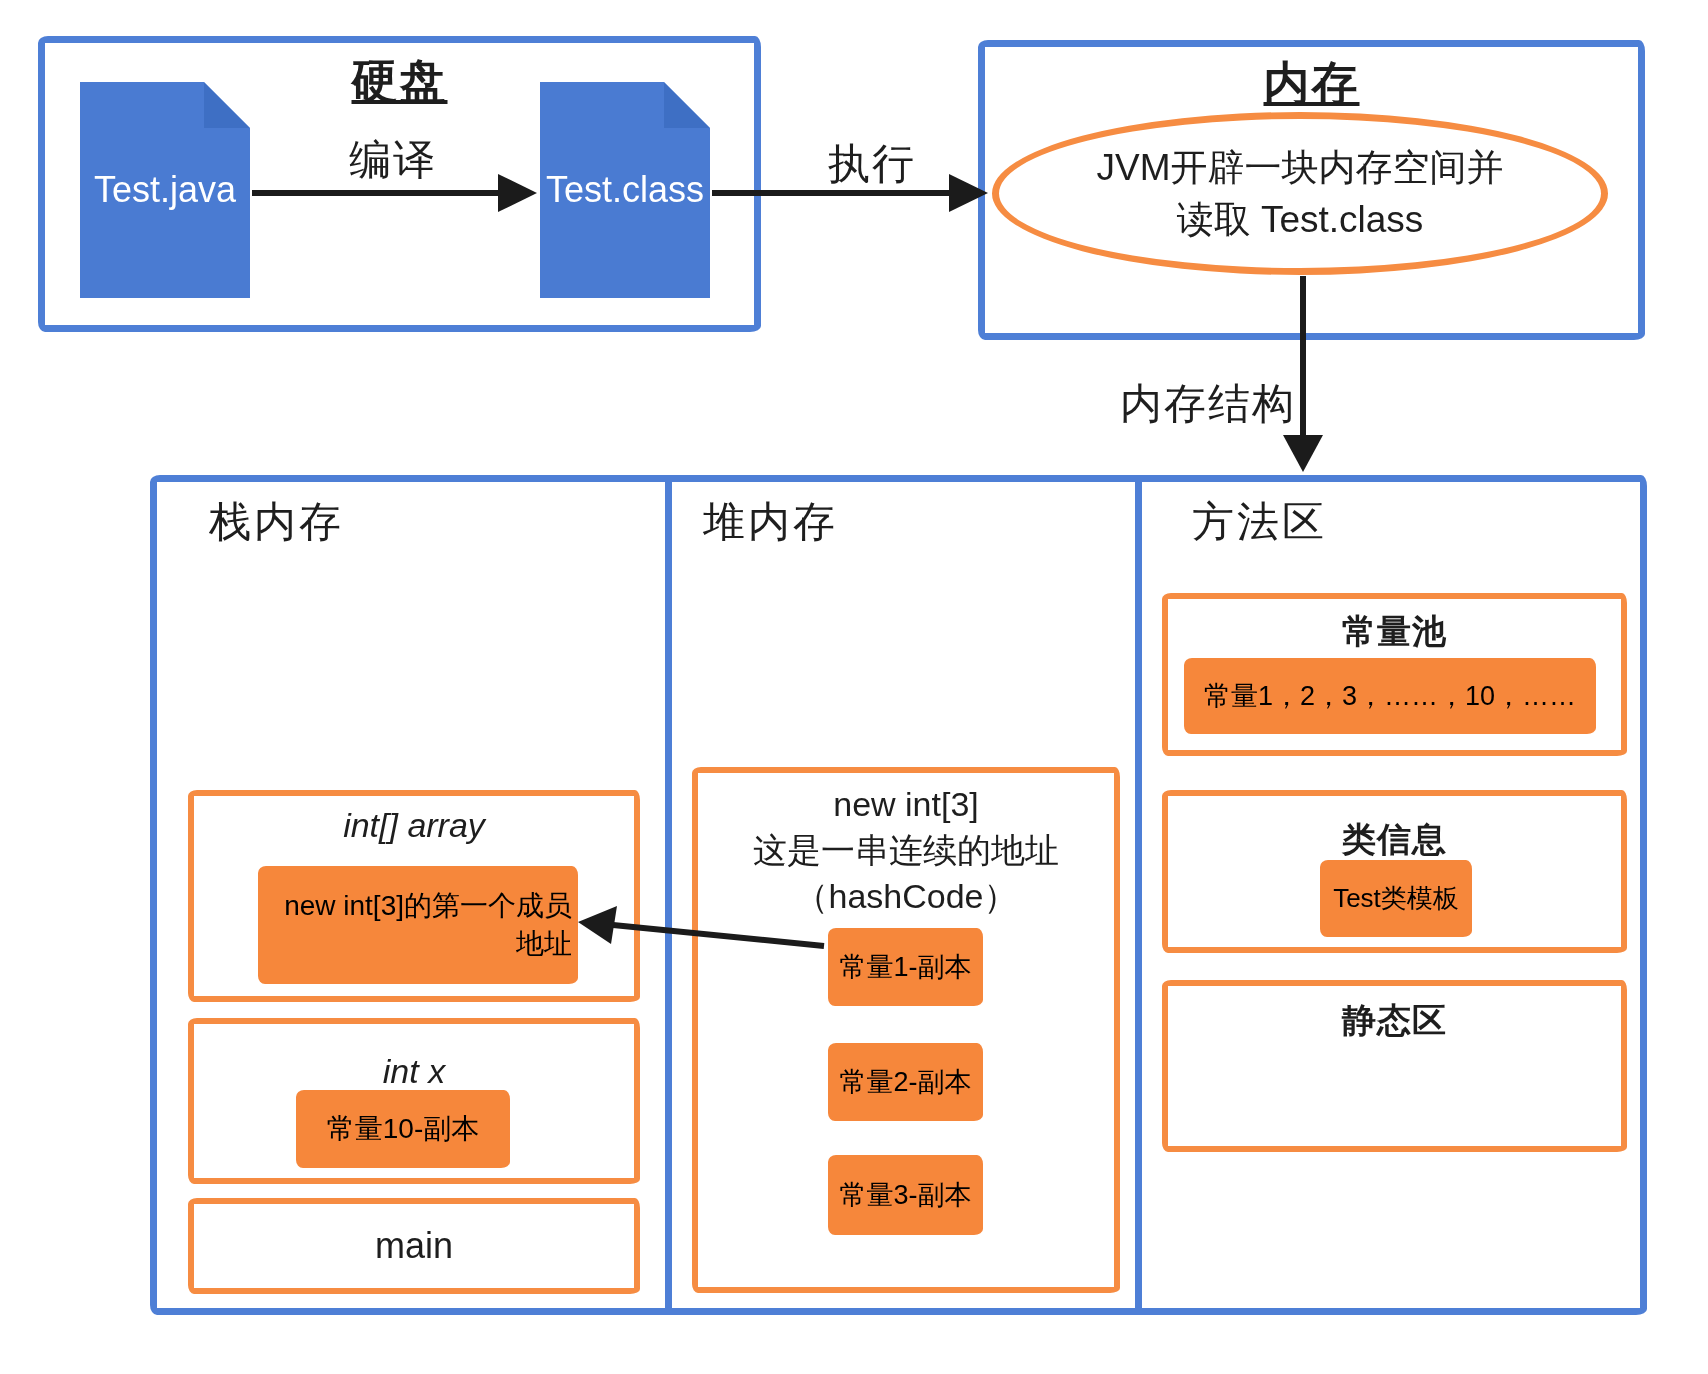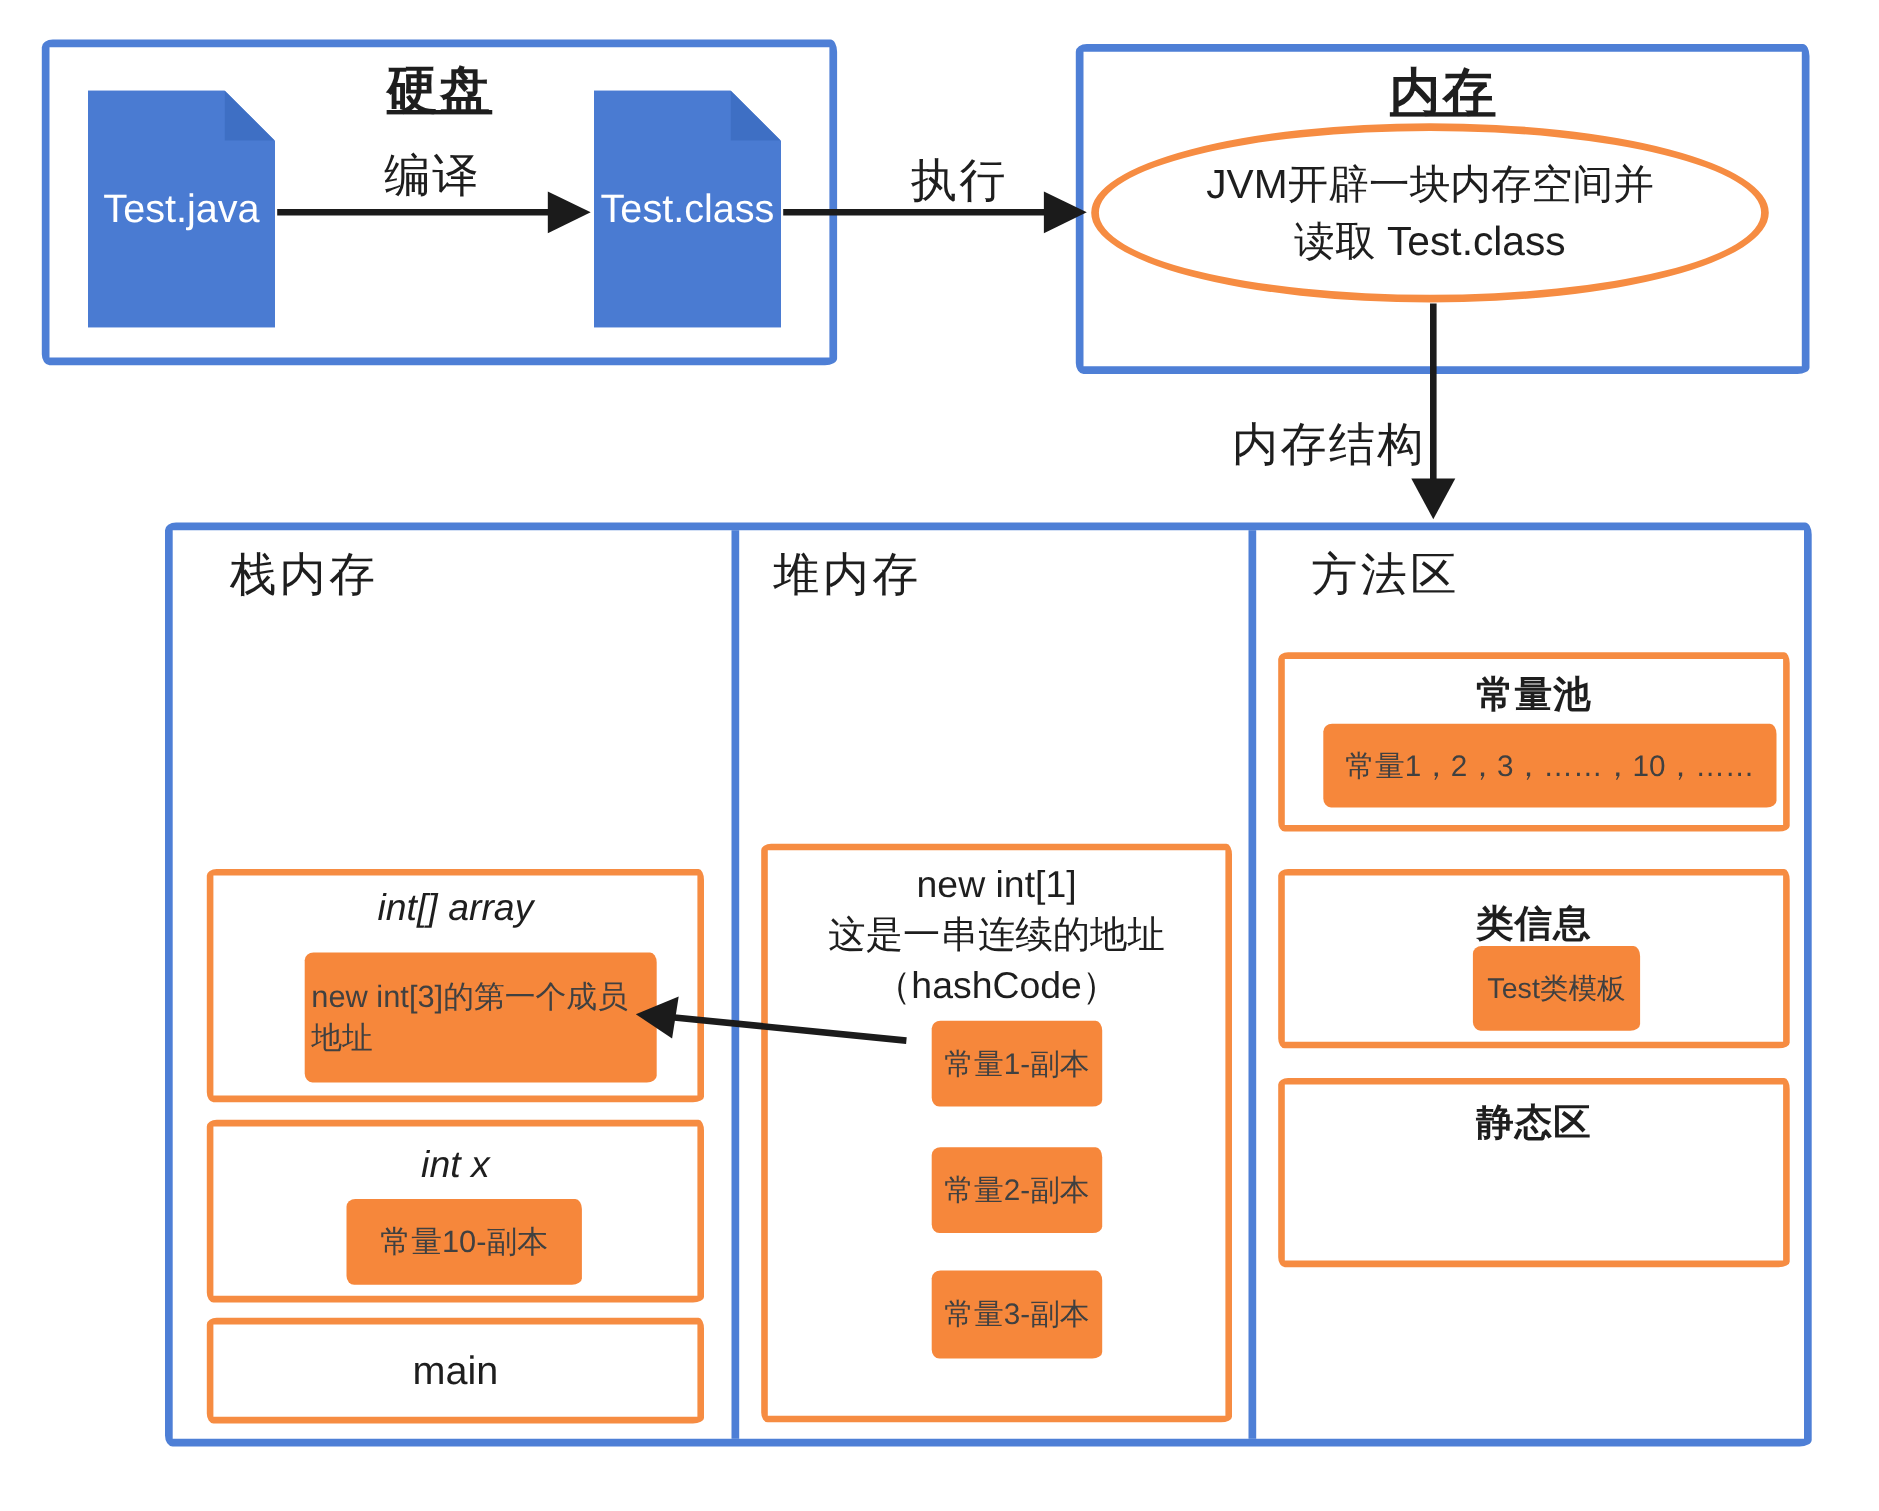--- a/index.html
+++ b/index.html
@@ -22,22 +22,22 @@
     border-radius:10px 6px 11px 7px / 7px 11px 6px 10px;
   }
   .orange-frame{
     border:6px solid var(--orange);
     border-radius:9px 5px 10px 6px / 6px 10px 5px 9px;
     background:#fff;
   }
   .fill-box{
     background:var(--orange-fill);
     border-radius:8px 6px 9px 7px / 7px 9px 6px 8px;
-    color:#404040;
-    display:flex;align-items:center;justify-content:center;text-align:left;margin-left:19px;
+    color:#000000;
+    display:flex;align-items:center;justify-content:center;text-align:right;
   }
   .box-title{
     text-align:center;font-size:46px;font-weight:600;letter-spacing:2px;text-decoration:underline;
   }
   .section-title{
     text-align:center;font-size:34px;font-weight:600;letter-spacing:1px;
   }
   .col-title{
     font-family:Liberation Serif, serif;
     font-size:42px;font-weight:500;text-align:left;letter-spacing:3px;
@@ -102,31 +102,31 @@
   <div class="abs col-title" style="left:209px;top:494px;width:400px;">栈内存</div>
   <div class="abs col-title" style="left:703px;top:494px;width:400px;">堆内存</div>
   <div class="abs col-title" style="left:1192px;top:494px;width:400px;">方法区</div>
 
   <div class="abs orange-frame" style="left:188px;top:790px;width:452px;height:212px;">
     <div class="plain-label" style="margin-top:10px;">int[] array</div>
   </div>
   <div class="abs fill-box" style="left:258px;top:866px;width:320px;height:118px;font-size:28px;line-height:38px;padding:0 6px;">new int[3]的第一个成员地址</div>
 
   <div class="abs orange-frame" style="left:188px;top:1018px;width:452px;height:166px;">
-    <div class="plain-label" style="margin-top:16px;">int x</div>
+    <div class="plain-label" style="margin-top:28px;">int x</div>
   </div>
   <div class="abs fill-box" style="left:296px;top:1090px;width:214px;height:78px;font-size:28px;">常量10-副本</div>
 
   <div class="abs orange-frame" style="left:188px;top:1198px;width:452px;height:96px;display:flex;align-items:center;justify-content:center;">
     <div style="font-size:36px;">main</div>
   </div>
 
   <div class="abs orange-frame" style="left:692px;top:767px;width:428px;height:526px;">
     <div style="margin-top:8px;text-align:center;font-size:34px;line-height:46px;">
-      <div>new int[1]</div>
+      <div>new int[3]</div>
       <div>这是一串连续的地址</div>
       <div>（hashCode）</div>
     </div>
   </div>
   <div class="abs fill-box" style="left:828px;top:928px;width:155px;height:78px;font-size:27px;">常量1-副本</div>
   <div class="abs fill-box" style="left:828px;top:1043px;width:155px;height:78px;font-size:27px;">常量2-副本</div>
   <div class="abs fill-box" style="left:828px;top:1155px;width:155px;height:80px;font-size:27px;">常量3-副本</div>
 
   <div class="abs orange-frame" style="left:1162px;top:593px;width:465px;height:163px;">
     <div class="section-title" style="margin-top:10px;">常量池</div>

